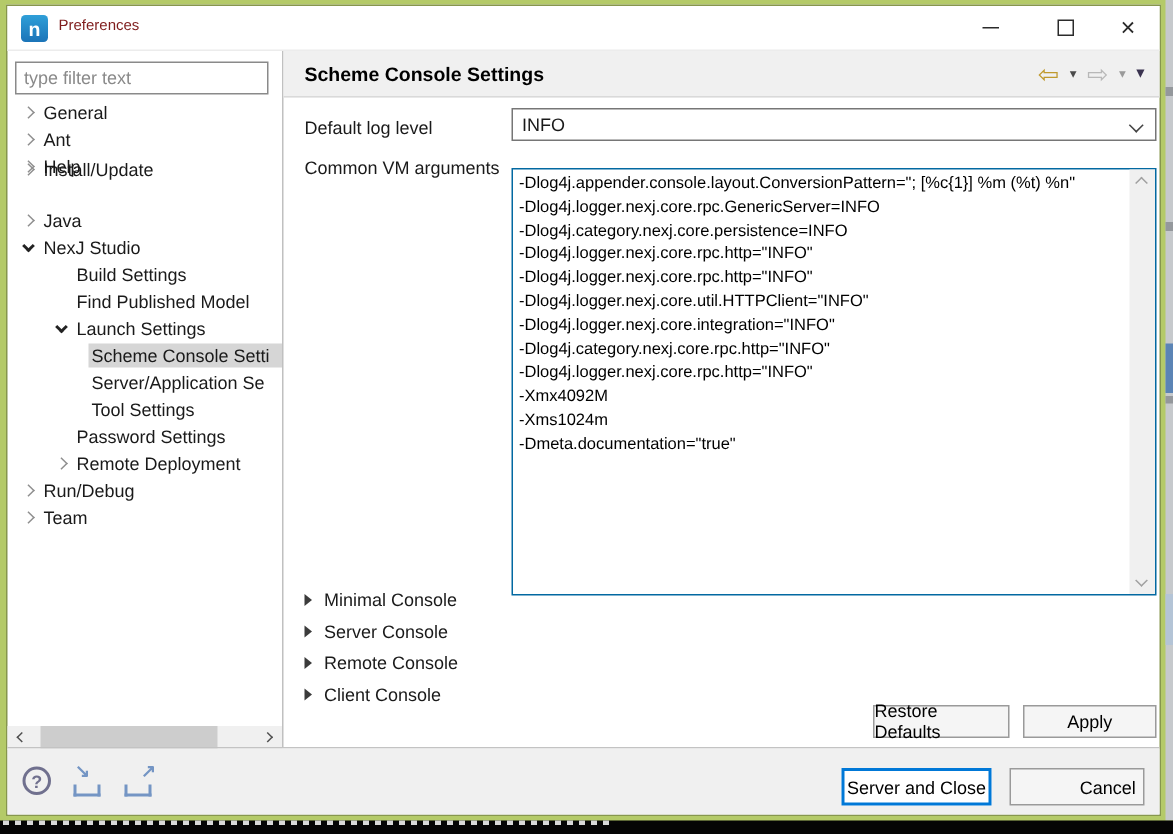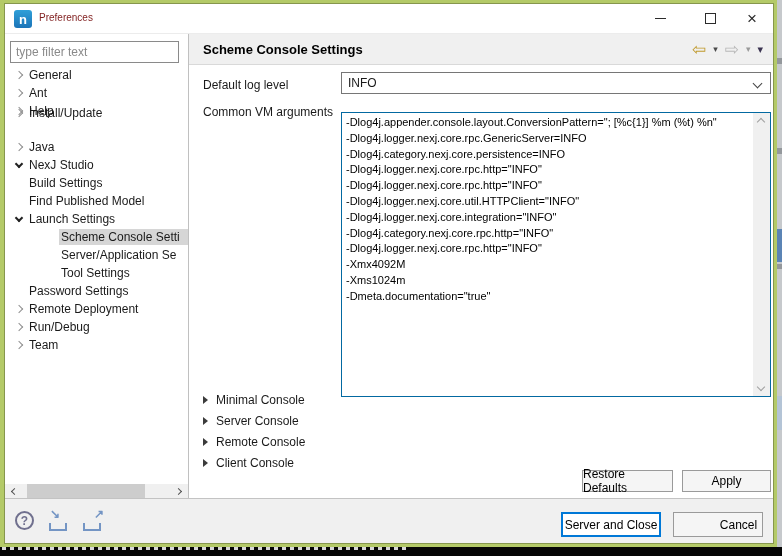--- a/index.html
+++ b/index.html
@@ -34,21 +34,21 @@
   .glyph-close { font-size:17px; color:#2b2b2b; line-height:1; }
 
   
   .filter-input { position:absolute; left:5px; top:37px; width:169px; height:22px; border:1px solid #8a8a8a;
      font-family:"Liberation Sans",sans-serif; font-size:12px; padding:0 5px; color:#333; outline:none; }
   .filter-input::placeholder { color:#8a8a8a; }
   .tree { position:absolute; left:0; top:62px; width:183px; }
   .trow { position:absolute; left:0; width:183px; height:18px; display:flex; align-items:center; cursor:default; }
   .trow .chevbox { width:16px; display:flex; align-items:center; justify-content:center; flex:none; }
   .trow .lbl { white-space:nowrap; overflow:hidden; padding:1px 2px; }
-  .lvl0 { padding-left:6px; } .lvl1 { padding-left:6px; } .lvl2 { padding-left:38px; }
+  .lvl0 { padding-left:6px; } .lvl1 { padding-left:28px; } .lvl2 { padding-left:38px; }
   .trow.sel .lbl { background:#d6d6d6; flex:1; }
   .cv { display:inline-block; width:6px; height:6px; }
   .cv-right  { border-right:1px solid #8f8f8f; border-bottom:1px solid #8f8f8f; transform:rotate(-45deg); }
   .cv-down   { border-right:2px solid #222;    border-bottom:2px solid #222;    transform:rotate(45deg); margin-top:-3px; }
   .hsb { position:absolute; left:0; top:480px; width:183px; height:16px; background:#f0f0f0; }
   .hsb .thumb { position:absolute; left:22px; top:0; width:118px; height:16px; background:#cdcdcd; }
   .hsb .arr { position:absolute; top:5px; width:5px; height:5px; border-right:1.4px solid #505050; border-bottom:1.4px solid #505050; }
   .hsb .a-left { left:7px; transform:rotate(135deg); }
   .hsb .a-right { right:7px; transform:rotate(-45deg); }
   .vsep { position:absolute; left:183px; top:30px; width:1px; height:464px; background:#c0c0c0; }

